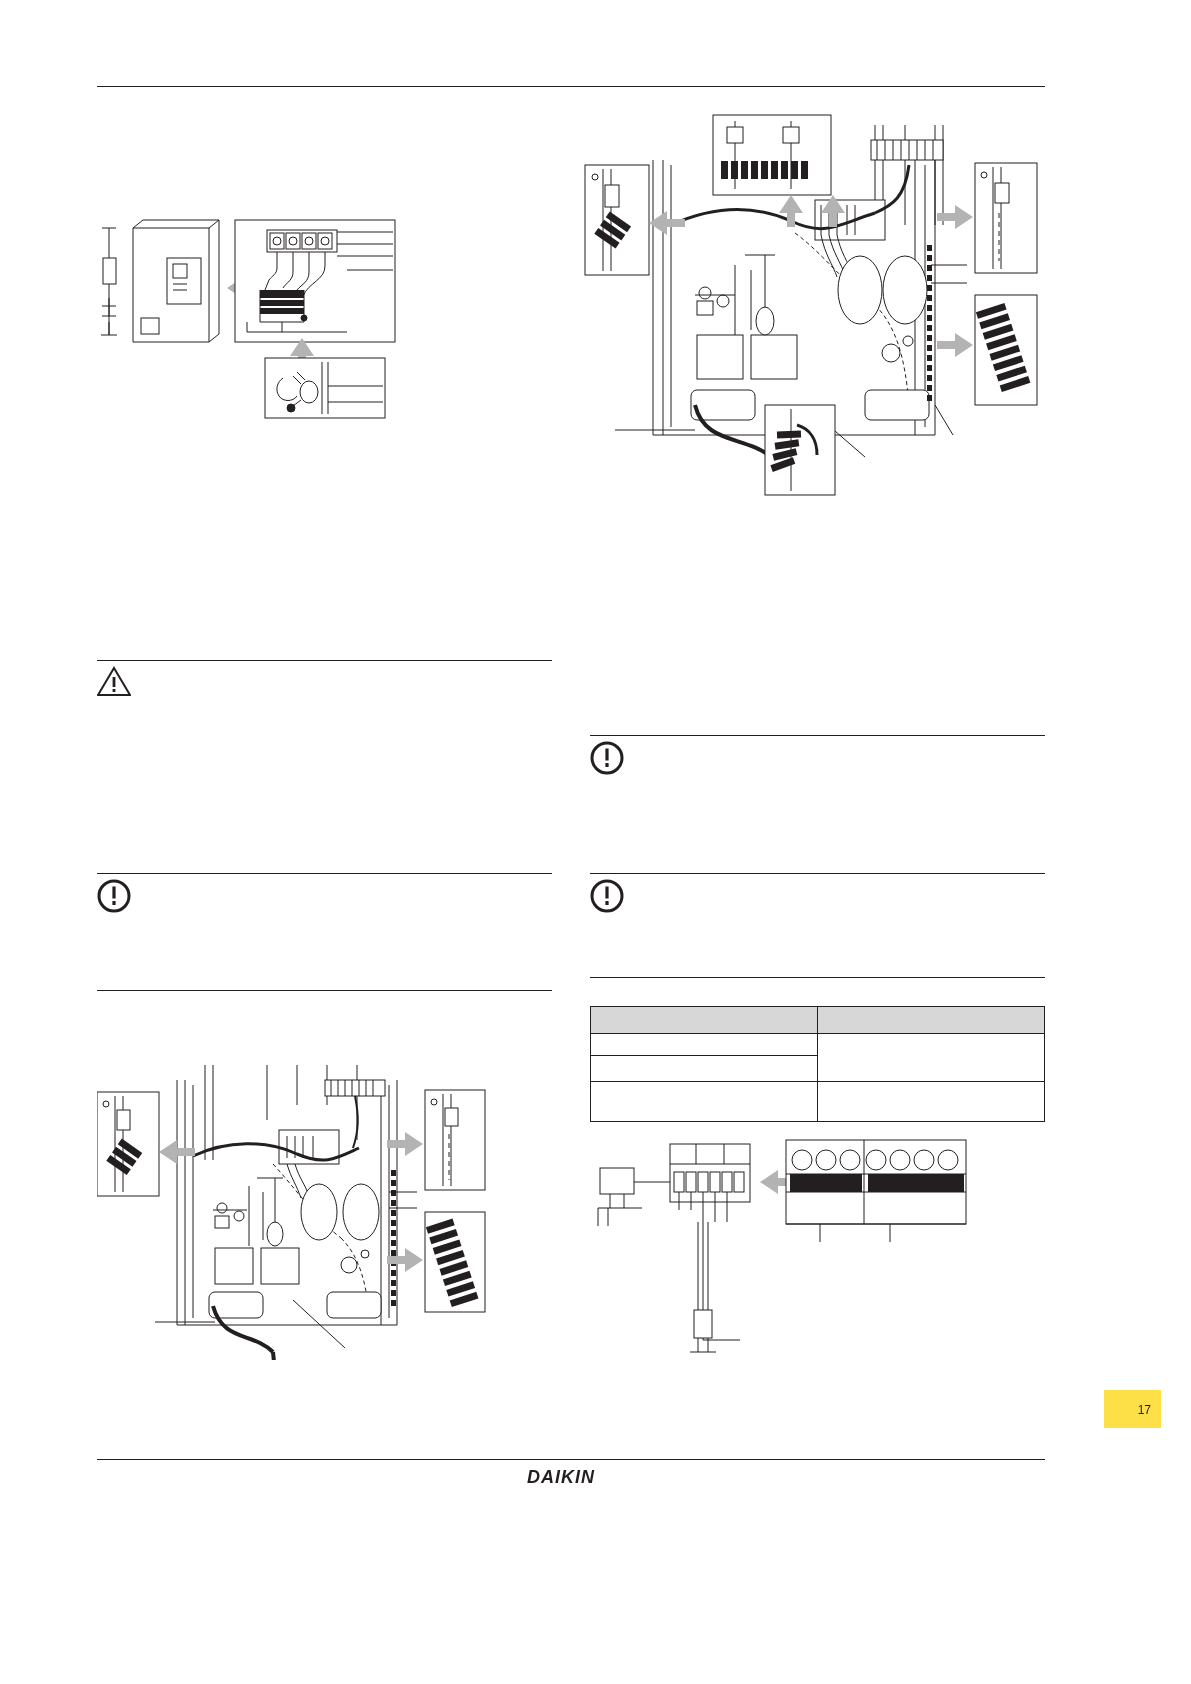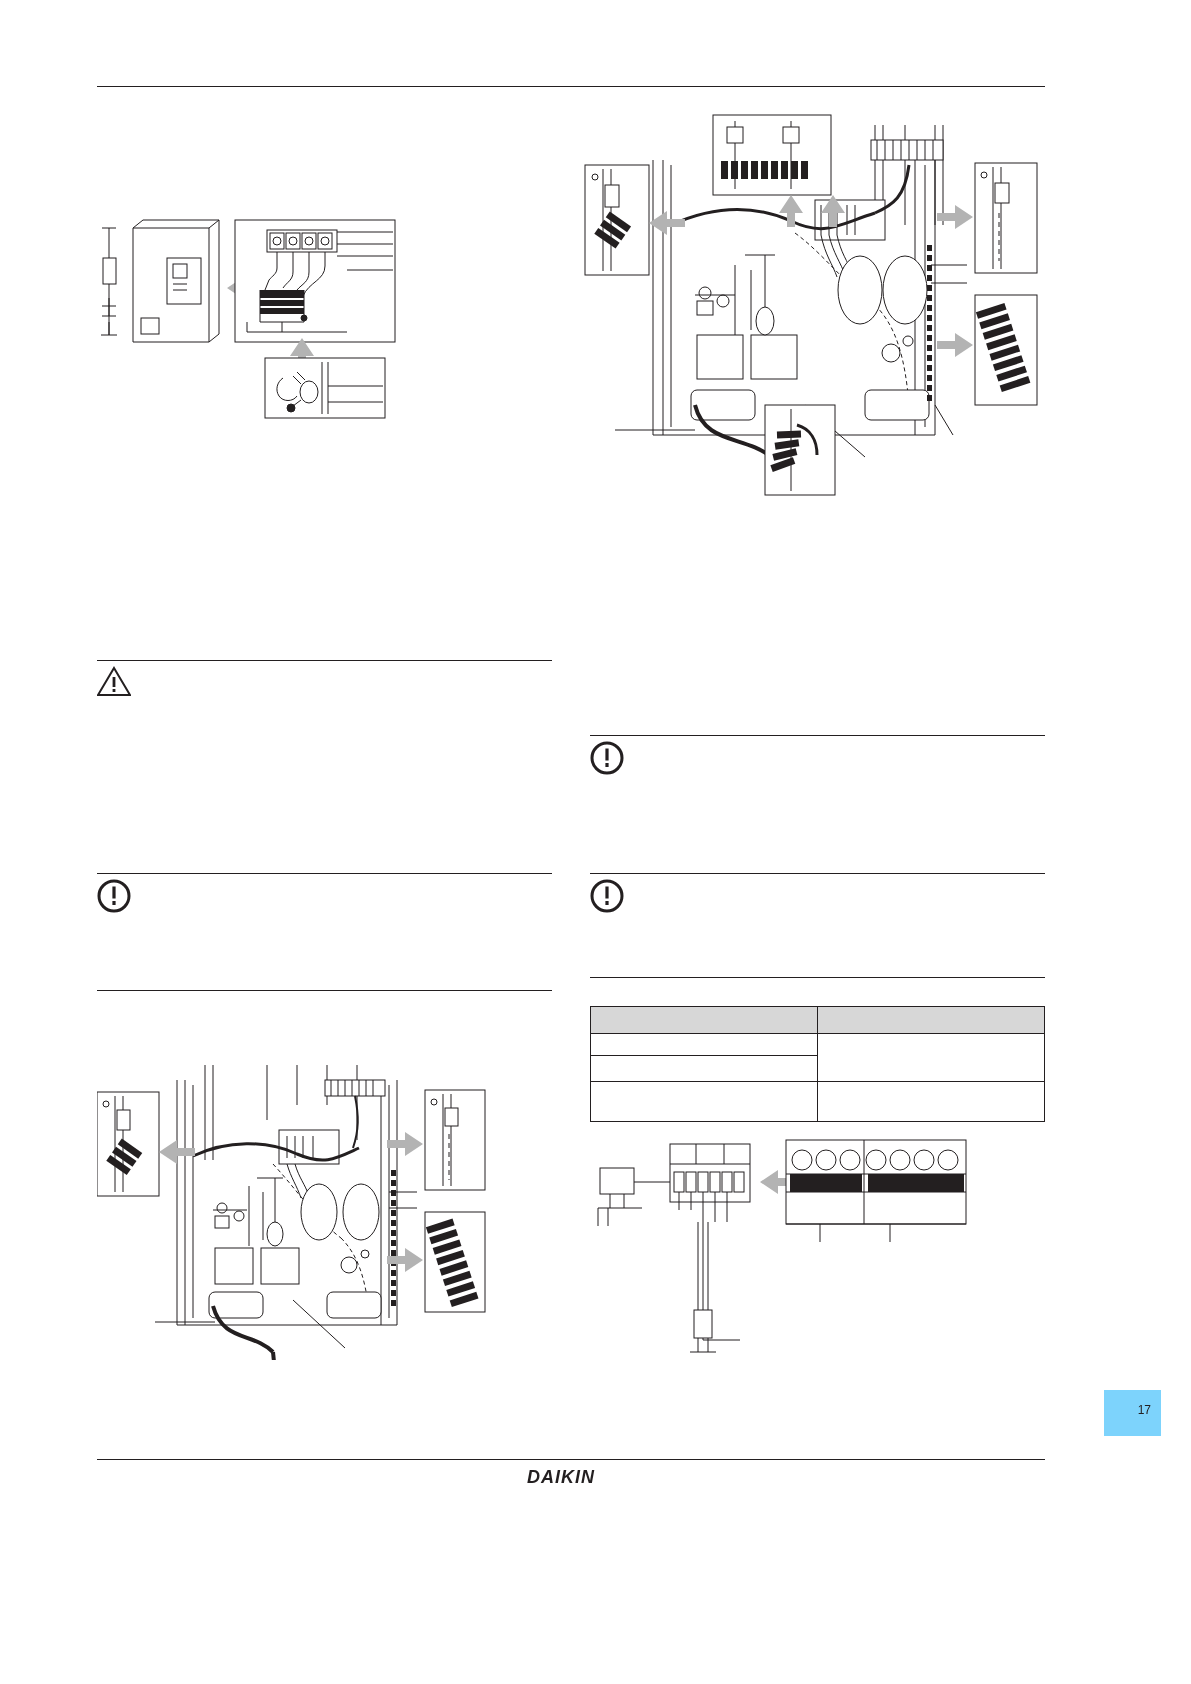--- a/index.html
+++ b/index.html
@@ -30,21 +30,21 @@
   
   .circ{position:absolute;left:0;top:6px;width:34px;height:34px;}
   .circ svg{display:block;}
 
   
   .tbl{position:absolute;border-collapse:collapse;font-size:11px;color:#231f20;}
   .tbl td,.tbl th{border:1px solid #231f20;padding:4px 8px;vertical-align:top;text-align:left;font-weight:normal;}
   .tbl thead td{background:#d7d7d7;height:18px;}
 
   
-  .pagetab{position:absolute;left:1104px;top:1390px;width:57px;height:46px;background:#7dd3fc;text-align:center;}
+  .pagetab{position:absolute;left:1104px;top:1390px;width:57px;height:38px;background:#fde047;text-align:center;}
   .pagetab span{position:absolute;right:10px;top:13px;font-size:12px;color:#231f20;}
 
   
   .logo{position:absolute;left:527px;top:1466px;width:120px;height:22px;text-decoration:underline;}
   .logo svg{display:block;}
 
   
   .fig{position:absolute;}
   .fig svg{display:block;}
 </style>

